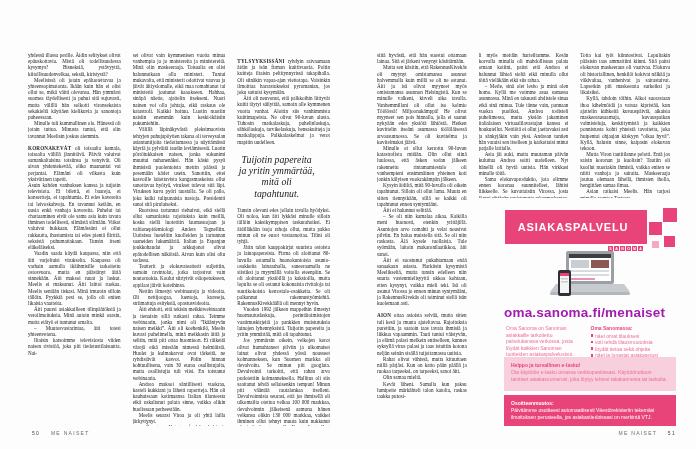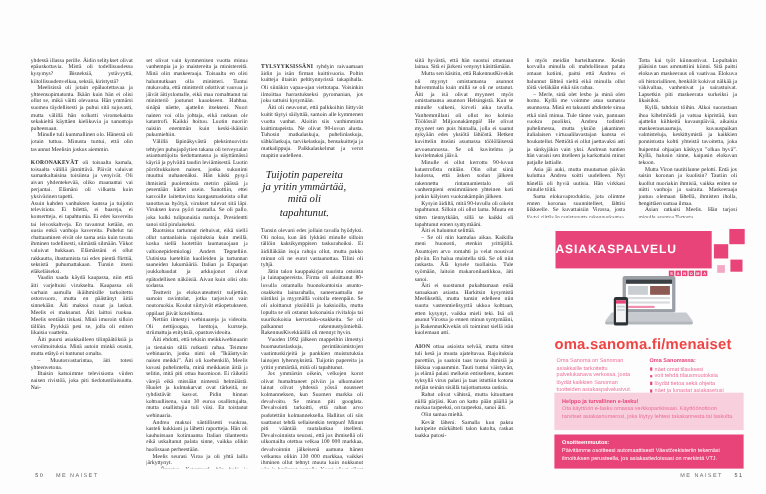--- a/index.html
+++ b/index.html
@@ -29,21 +29,21 @@
     font-size:5px;letter-spacing:1.3px;color:#6b6b6b;}
   .folio-left{left:28px;}
   .folio-right{right:16px;text-align:right;}
   .folio .num{color:#444;margin:0 4px;}
   .folio .brand{margin:0 4px;}
   
   .promo{position:absolute;left:490px;top:208px;width:188px;height:218px;
     font-family:"Liberation Sans", sans-serif;}
   .promo-banner-row{position:relative;height:40px;}
   .promo-banner{position:absolute;left:15px;top:2px;width:142px;height:34px;
-    display:flex;align-items:center;justify-content:flex-start;padding-right:6px;
+    display:flex;align-items:center;justify-content:center;padding-right:6px;
     box-sizing:border-box;color:#fff;font-weight:bold;font-size:11px;letter-spacing:.8px;}
   .promo-checkers{position:absolute;left:158px;top:0px;}
   .promo-sanoma{position:absolute;left:118px;top:38px;display:flex;gap:1px;}
   .promo-sanoma .cell{width:5px;height:5px;display:flex;align-items:center;justify-content:center;
     color:#fff;font-size:3.5px;font-weight:bold;}
   .promo-laptop{position:absolute;left:52px;top:42px;}
   .promo-url{position:absolute;left:14px;top:97px;font-weight:bold;font-size:13.5px;letter-spacing:.2px;}
   .promo-minicols{position:absolute;left:16px;top:117px;width:160px;display:flex;gap:9px;
     font-size:5px;line-height:6.6px;}
   .promo-minicols .mc{flex:1;}
@@ -155,21 +155,21 @@
       <rect x="29" y="28" width="24" height="2" fill="#e8447a" opacity="0.6"></rect>
       <path d="M14 34 L82 34 L88 42 L8 42 Z" fill="#c7cbd0"></path>
       <rect x="8" y="42" width="80" height="3" rx="1.5" fill="#b2b7bc"></rect>
       <rect x="16" y="20" width="13" height="26" rx="2" fill="#2e3136"></rect>
       <rect x="18" y="23" width="9" height="20" fill="#f4f4f4"></rect>
       <rect x="18" y="23" width="9" height="3" fill="#e8447a"></rect>
       <rect x="19" y="28" width="7" height="1.5" fill="#c9ced3"></rect>
       <rect x="19" y="31" width="7" height="1.5" fill="#c9ced3"></rect>
     </svg>
 
-    <div class="promo-url" style="color: #ef4444;">oma.sanoma.fi/menaiset</div>
+    <div class="promo-url" style="color: #a21caf;">oma.sanoma.fi/menaiset</div>
 
     <div class="promo-minicols">
       <div class="mc" style="color: rgb(236, 111, 154);">Oma Sanoma on Sanoman asiakkaille tarkoitettu palvelukanava verkossa, josta löydät kaikkien Sanoman tuotteiden asiakaspalvelusivut.</div>
       <div class="mc" style="color: rgb(236, 111, 154);">
         <p class="promo-list-title" style="color: rgb(232, 68, 122);">Oma Sanomassa:</p>
         <div>
             <div class="bullet-item"><span class="sq" style="background: rgb(232, 68, 122);"></span>näet omat tilauksesi</div>
             <div class="bullet-item"><span class="sq" style="background: rgb(232, 68, 122);"></span>voit tehdä tilausmuutoksia</div>
             <div class="bullet-item"><span class="sq" style="background: rgb(232, 68, 122);"></span>löydät tietoa sekä ohjeita</div>
             <div class="bullet-item"><span class="sq" style="background: rgb(232, 68, 122);"></span>näet ja lunastat asiakasetusi</div>

